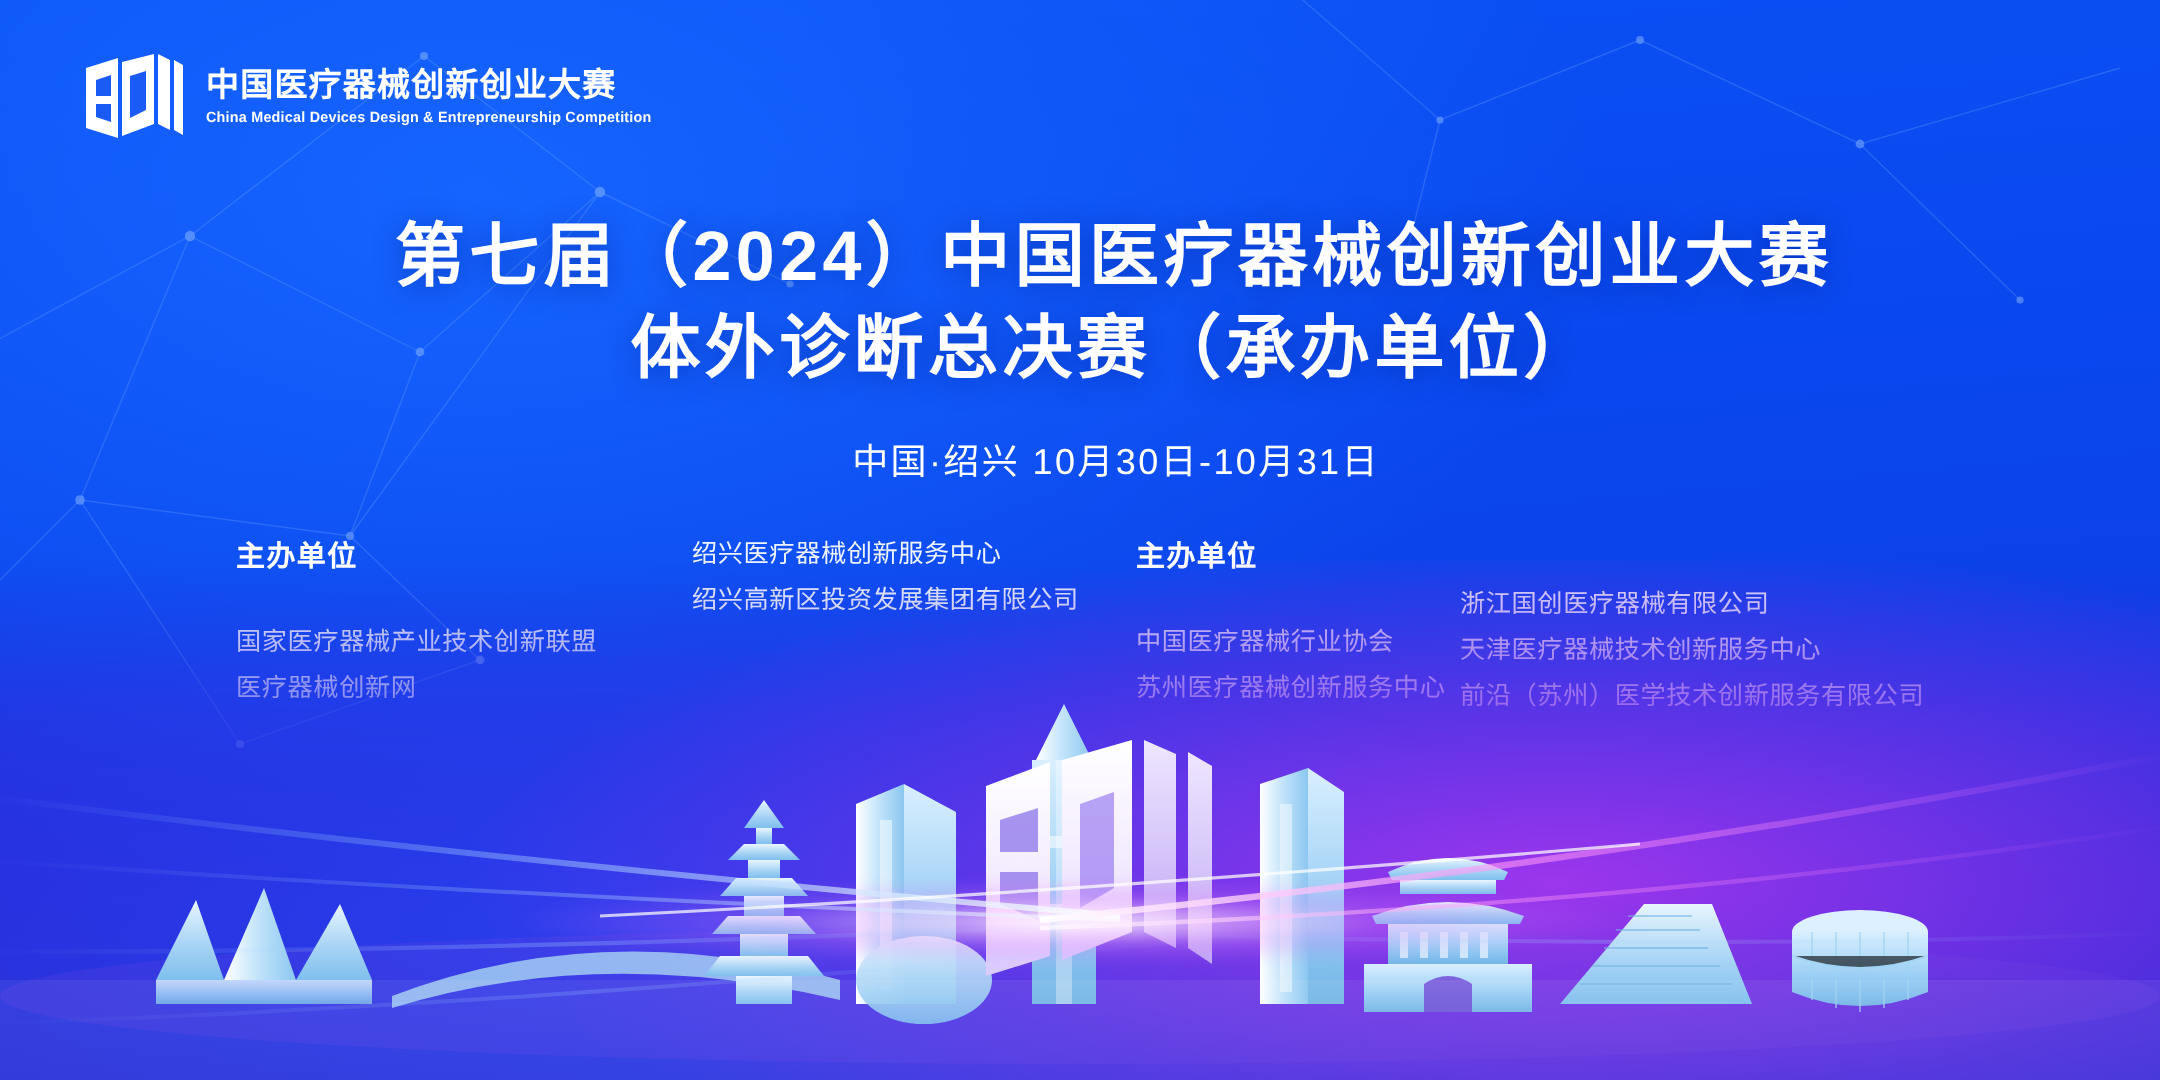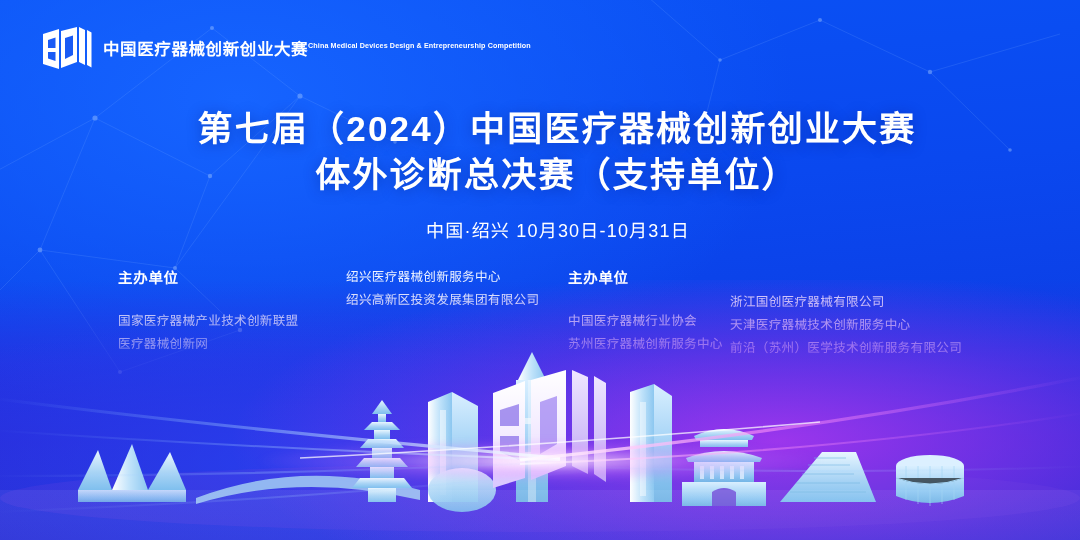--- a/index.html
+++ b/index.html
@@ -41,21 +41,21 @@
     background:radial-gradient(ellipse 50% 50% at 50% 50%, rgba(255,255,255,.98) 0%, rgba(255,210,255,.6) 18%, rgba(220,120,255,.28) 42%, rgba(180,80,255,0) 75%);
     filter:blur(3px);
   }
 
   
   .logo-block {
     position:absolute; left:42px; top:26px;
     display:flex; align-items:center; gap:11px;
   }
   .logo-mark { width:50px; height:46px; display:block; }
-  .logo-text { display:flex; justify-content:center; }
+  .logo-text { display:flex; flex-direction:column; justify-content:center; }
   .logo-cn {
     color:#ffffff; font-size:16.5px; font-weight:700;
     letter-spacing:.6px; line-height:1.15; white-space:nowrap;
   }
   .logo-en {
     color:#ffffff; font-size:7.4px; font-weight:700;
     letter-spacing:.12px; line-height:1.5; white-space:nowrap;
     transform:scaleX(.97); transform-origin:left center;
   }
 
@@ -147,21 +147,21 @@
       <path d="M90,8 L99,13 L99,83 L90,78 Z" fill="#ffffff"></path>
     </svg>
     <div class="logo-text">
       <div class="logo-cn">中国医疗器械创新创业大赛</div>
       <div class="logo-en">China Medical Devices Design &amp; Entrepreneurship Competition</div>
     </div>
   </div>
 
   <div class="titles">
     <div class="title-line">第七届（2024）中国医疗器械创新创业大赛</div>
-    <div class="title-line">体外诊断总决赛（支持单位）</div>
+    <div class="title-line">体外诊断总决赛（承办单位）</div>
     <div class="subtitle">中国·绍兴  10月30日-10月31日</div>
   </div>
 
   <div class="orgs">
 
     <div class="org-col c1">
       <div class="org-head">主办单位</div>
       <div class="org-item">国家医疗器械产业技术创新联盟</div>
       <div class="org-item">医疗器械创新网</div>
     </div>

